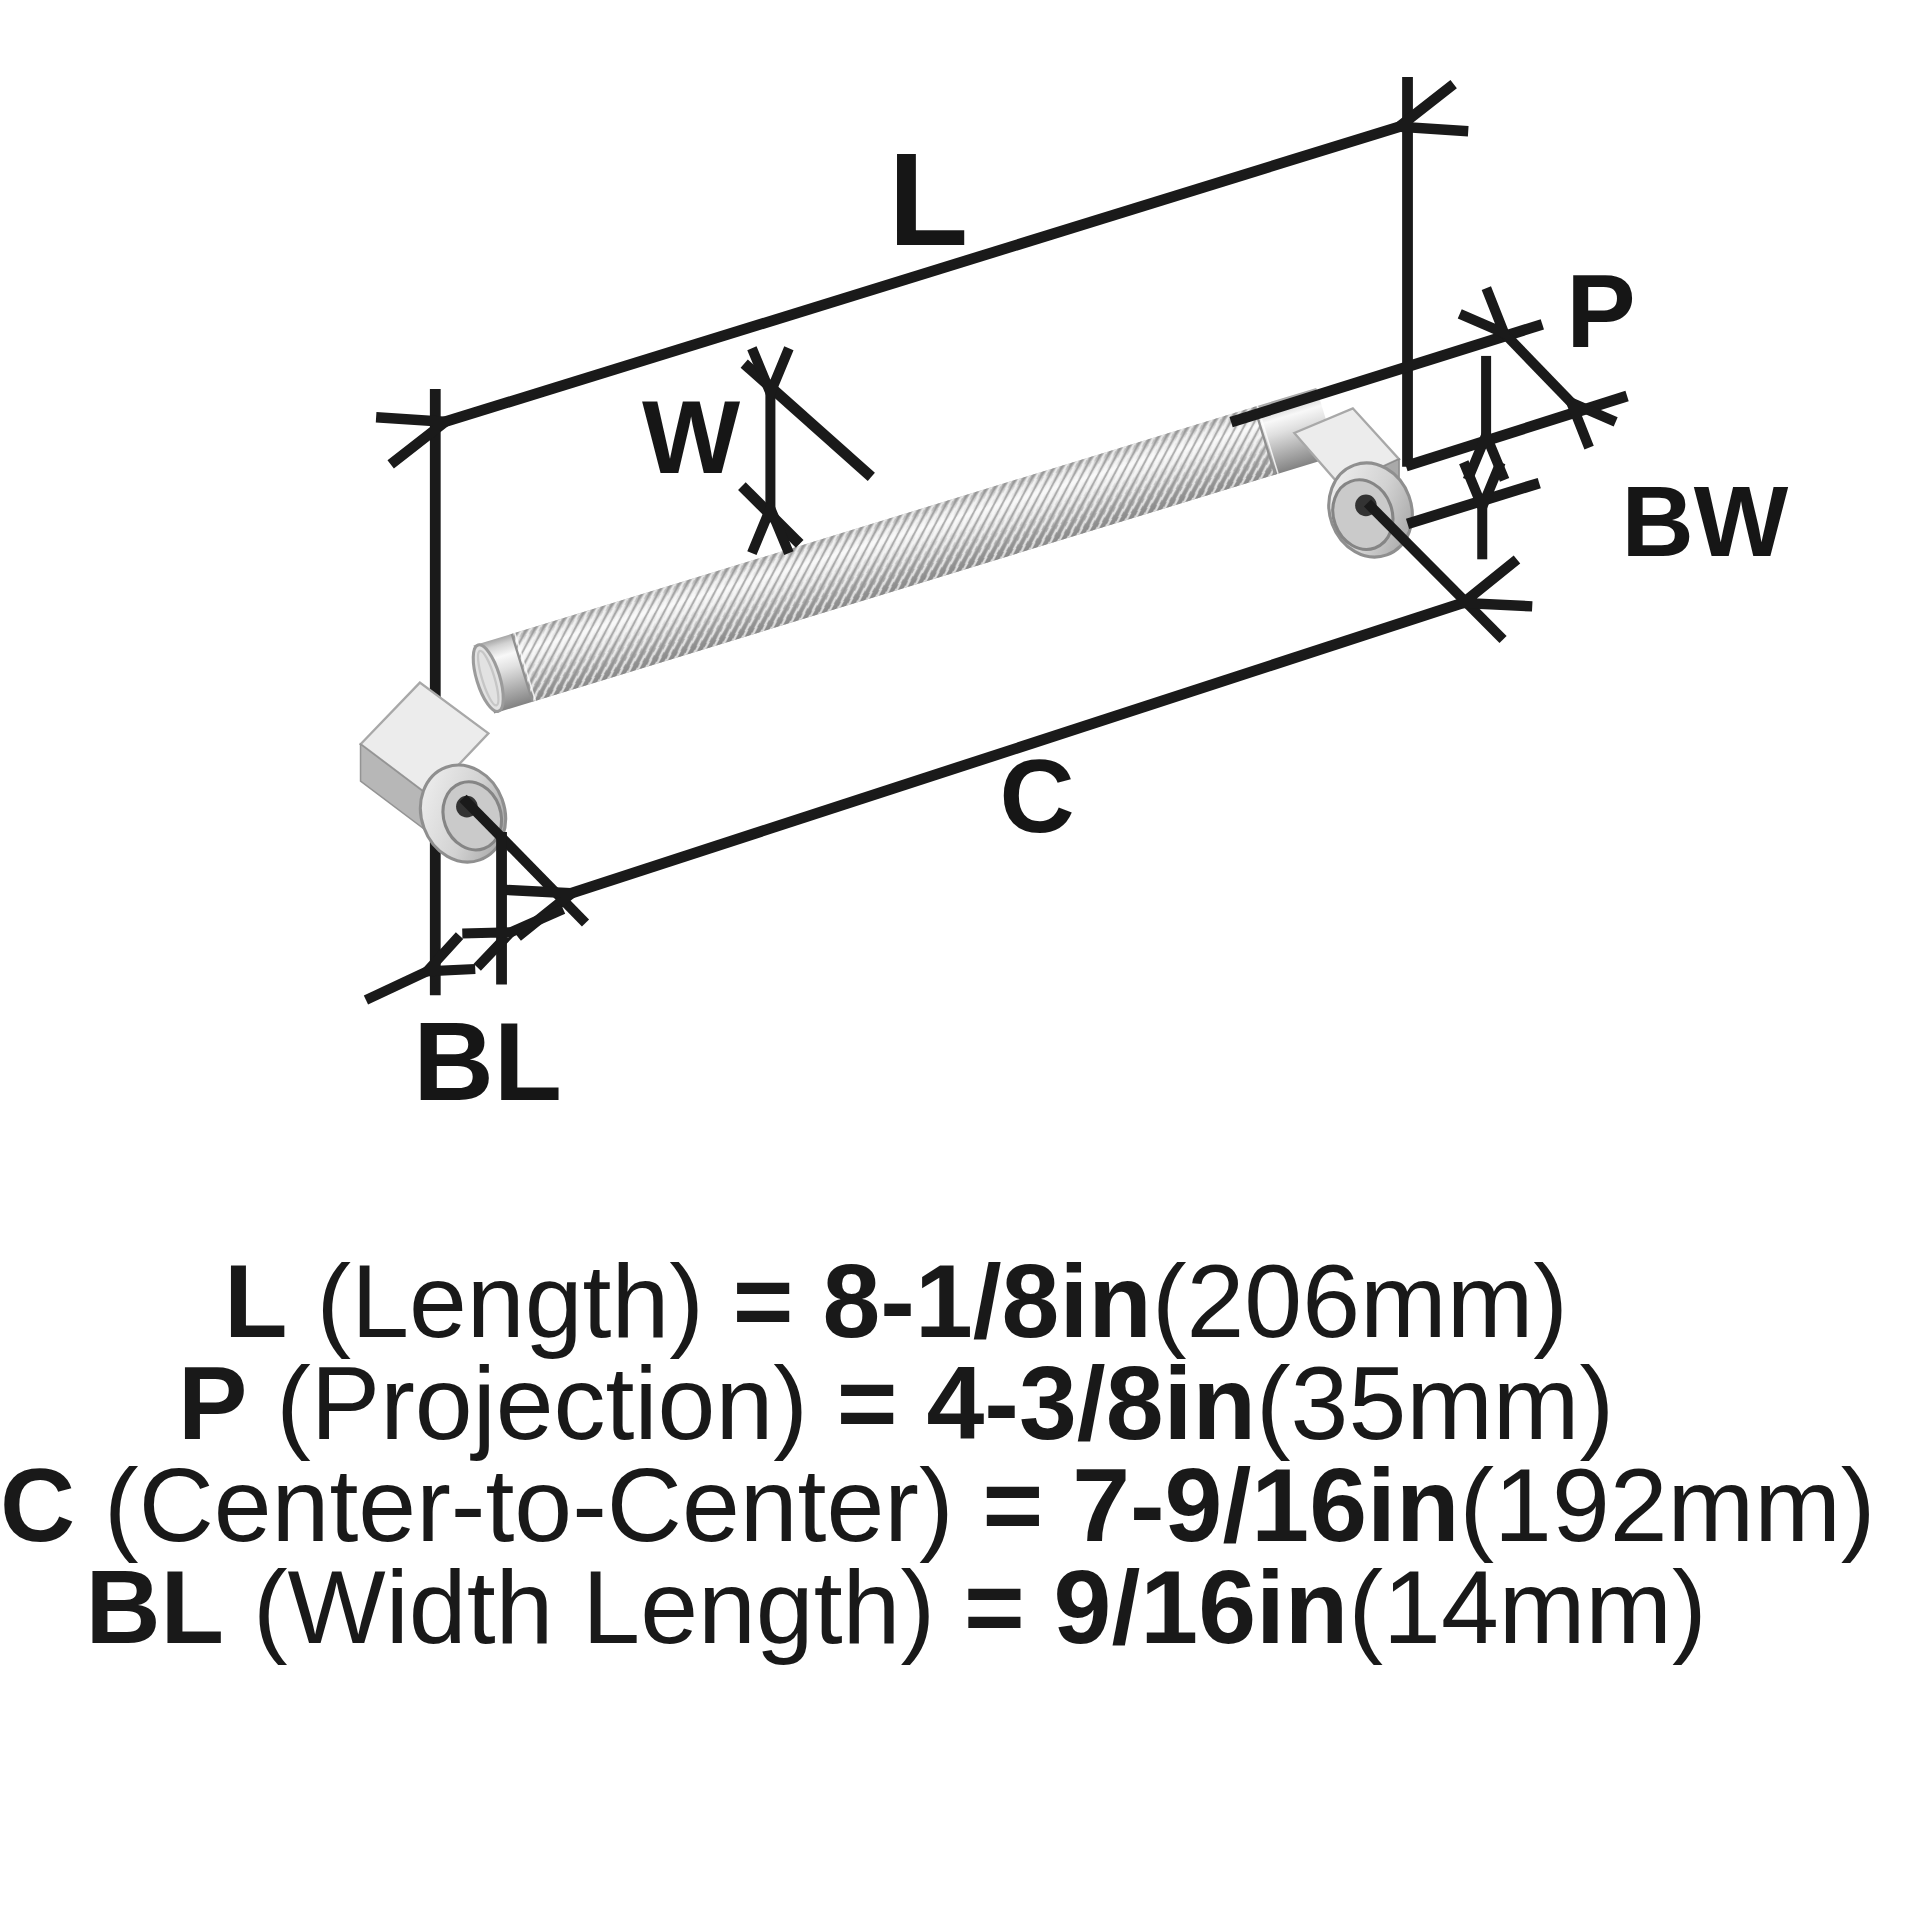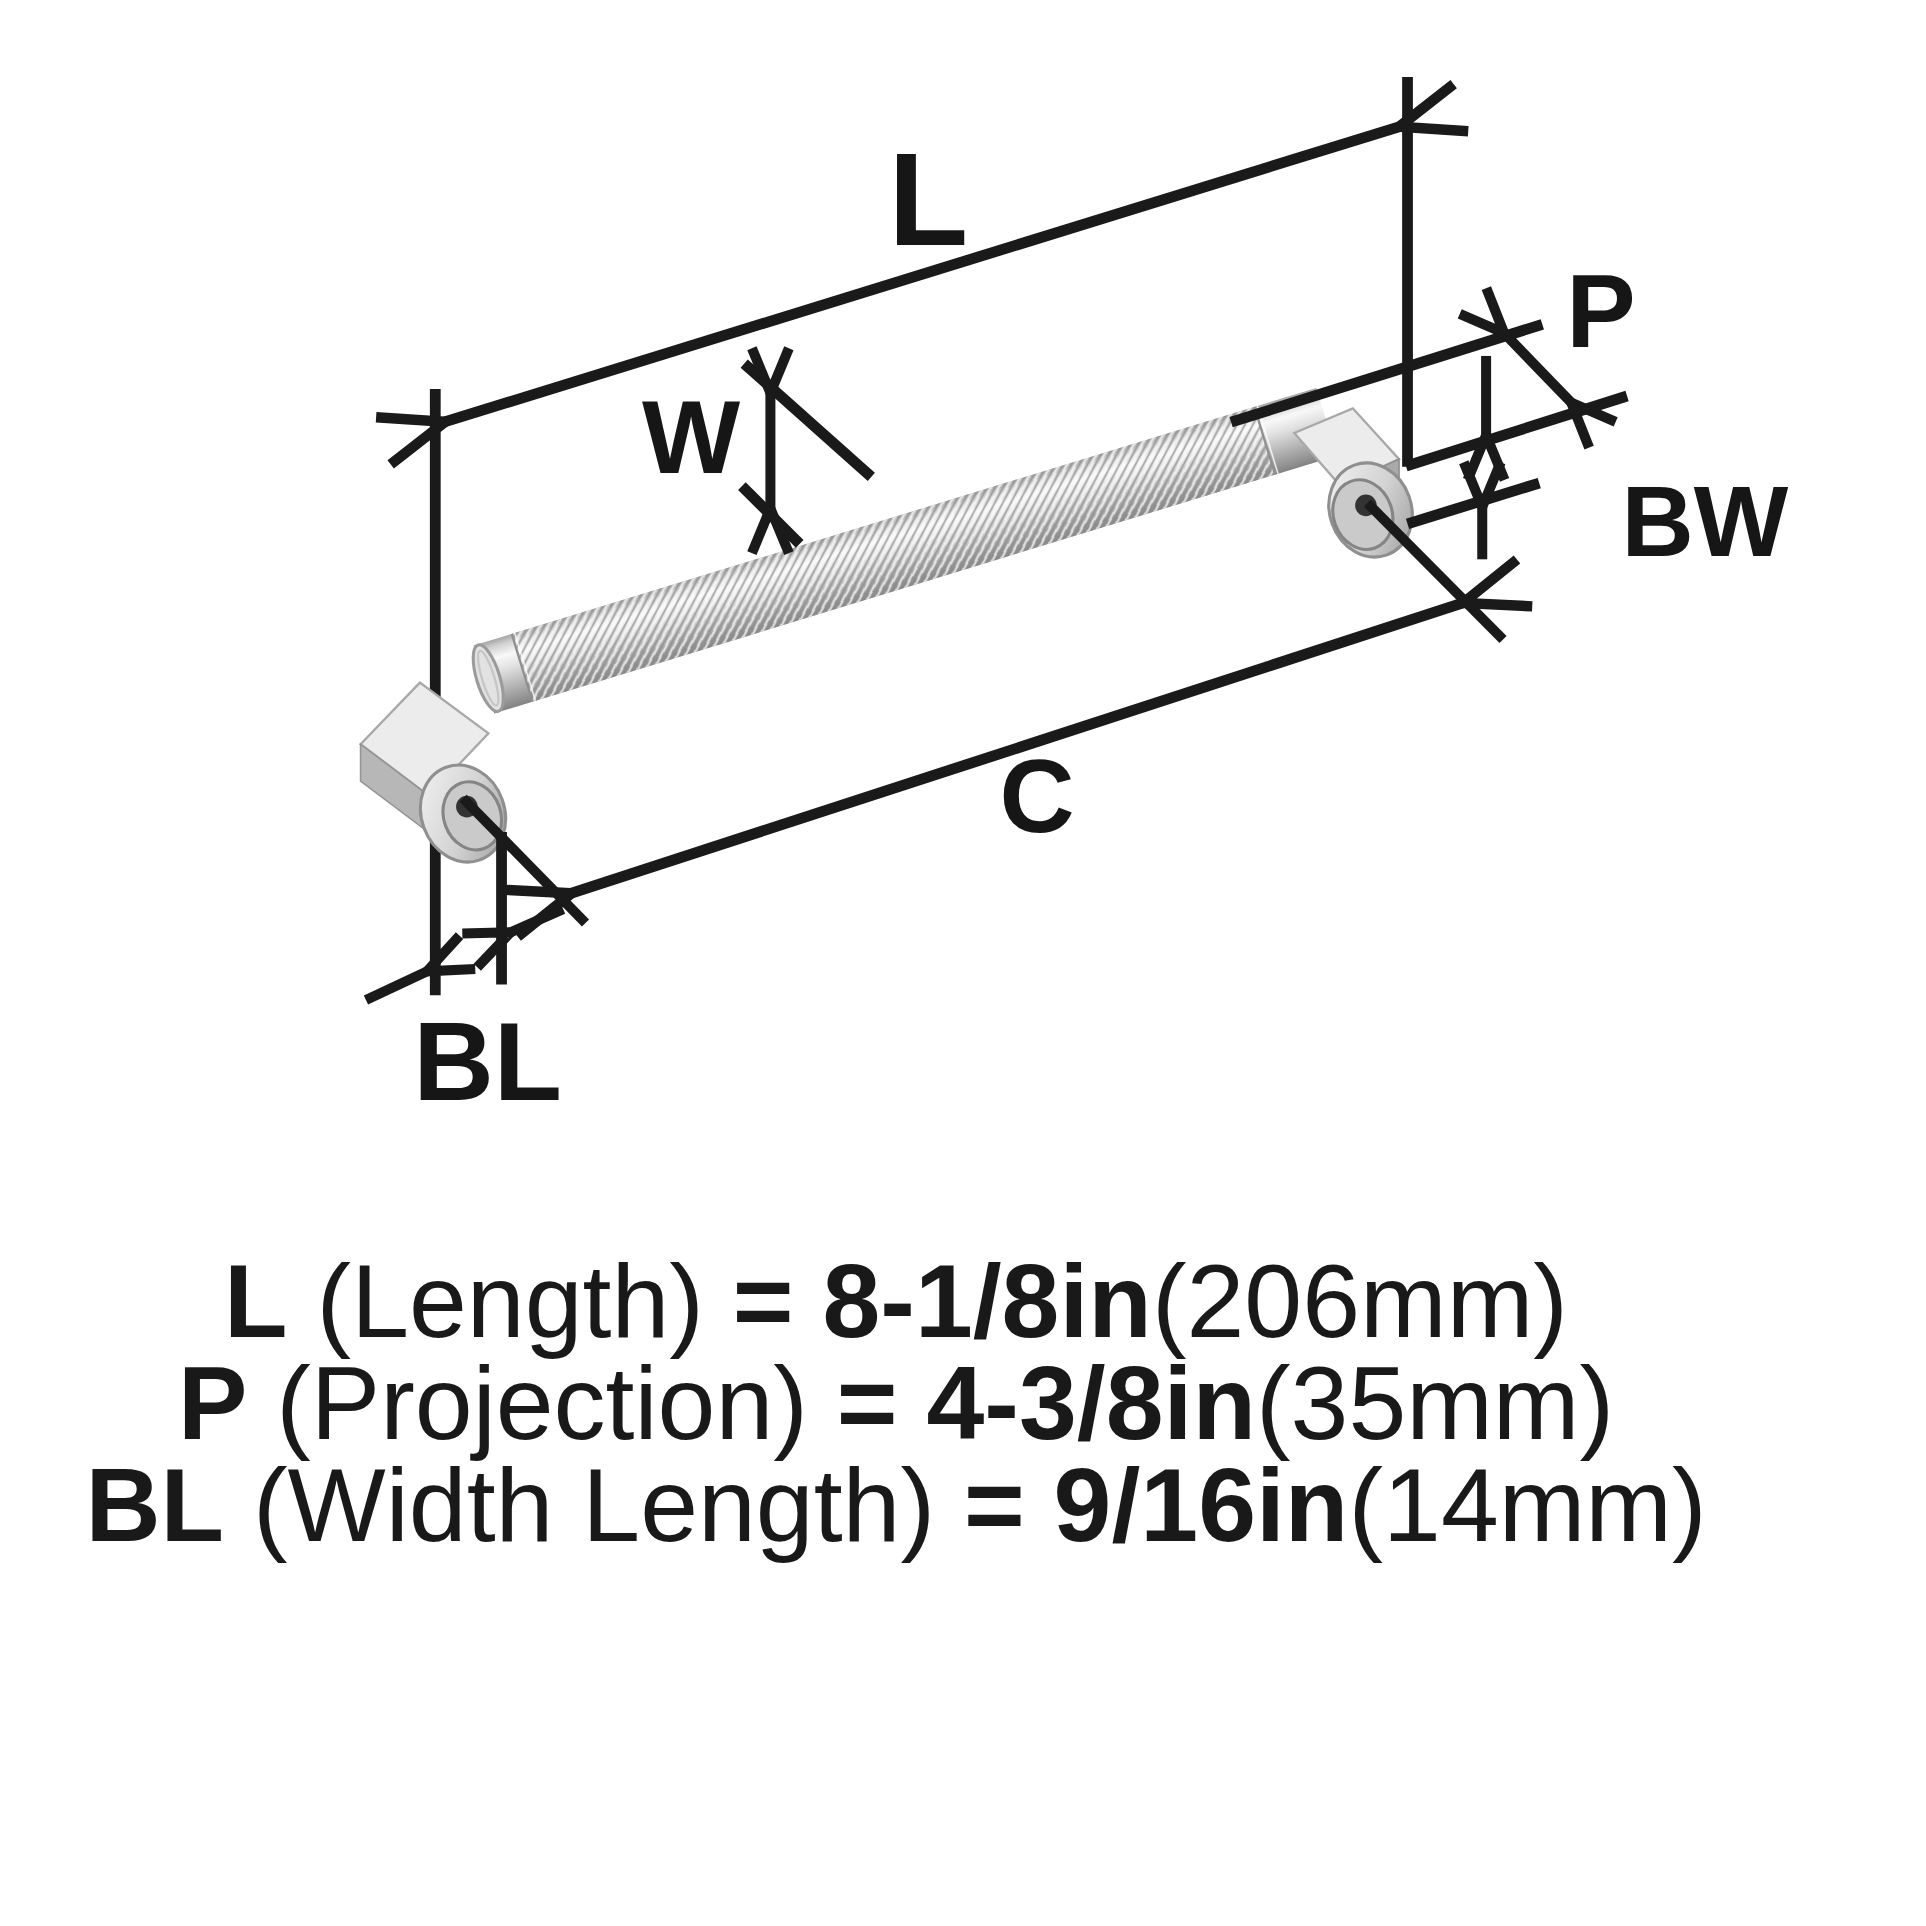--- a/index.html
+++ b/index.html
@@ -116,15 +116,16 @@
     <path class="dimline" d="M651,1080 L651,1278"></path>
     <path class="dimthin" d="M475,1298 L556,1260" marker-end="url(#ahs)"></path>
     <path class="dimthin" d="M731,1180 L661,1211" marker-end="url(#ahs)"></path>
     <text x="633" y="1428" font-size="145" text-anchor="middle">BL</text>
   </g>
 </svg>
 
 <div class="specs">
   <div><span class="b">L</span> <span class="l">(Length)</span> <span class="b">=</span> <span class="b">8-1/8in</span><span class="l">(206mm)</span></div>
   <div><span class="b">P</span> <span class="l">(Projection)</span> <span class="b">=</span> <span class="b">4-3/8in</span><span class="l">(35mm)</span></div>
+  <div><span class="b">C</span> <span class="l">(Center-to-Center)</span> <span class="b">=</span> <span class="b">7-9/16in</span><span class="l">(192mm)</span></div>
   <div><span class="b">BL</span> <span class="l">(Width Length)</span> <span class="b">=</span> <span class="b">9/16in</span><span class="l">(14mm)</span></div>
 </div>
 
 
 </body></html>

